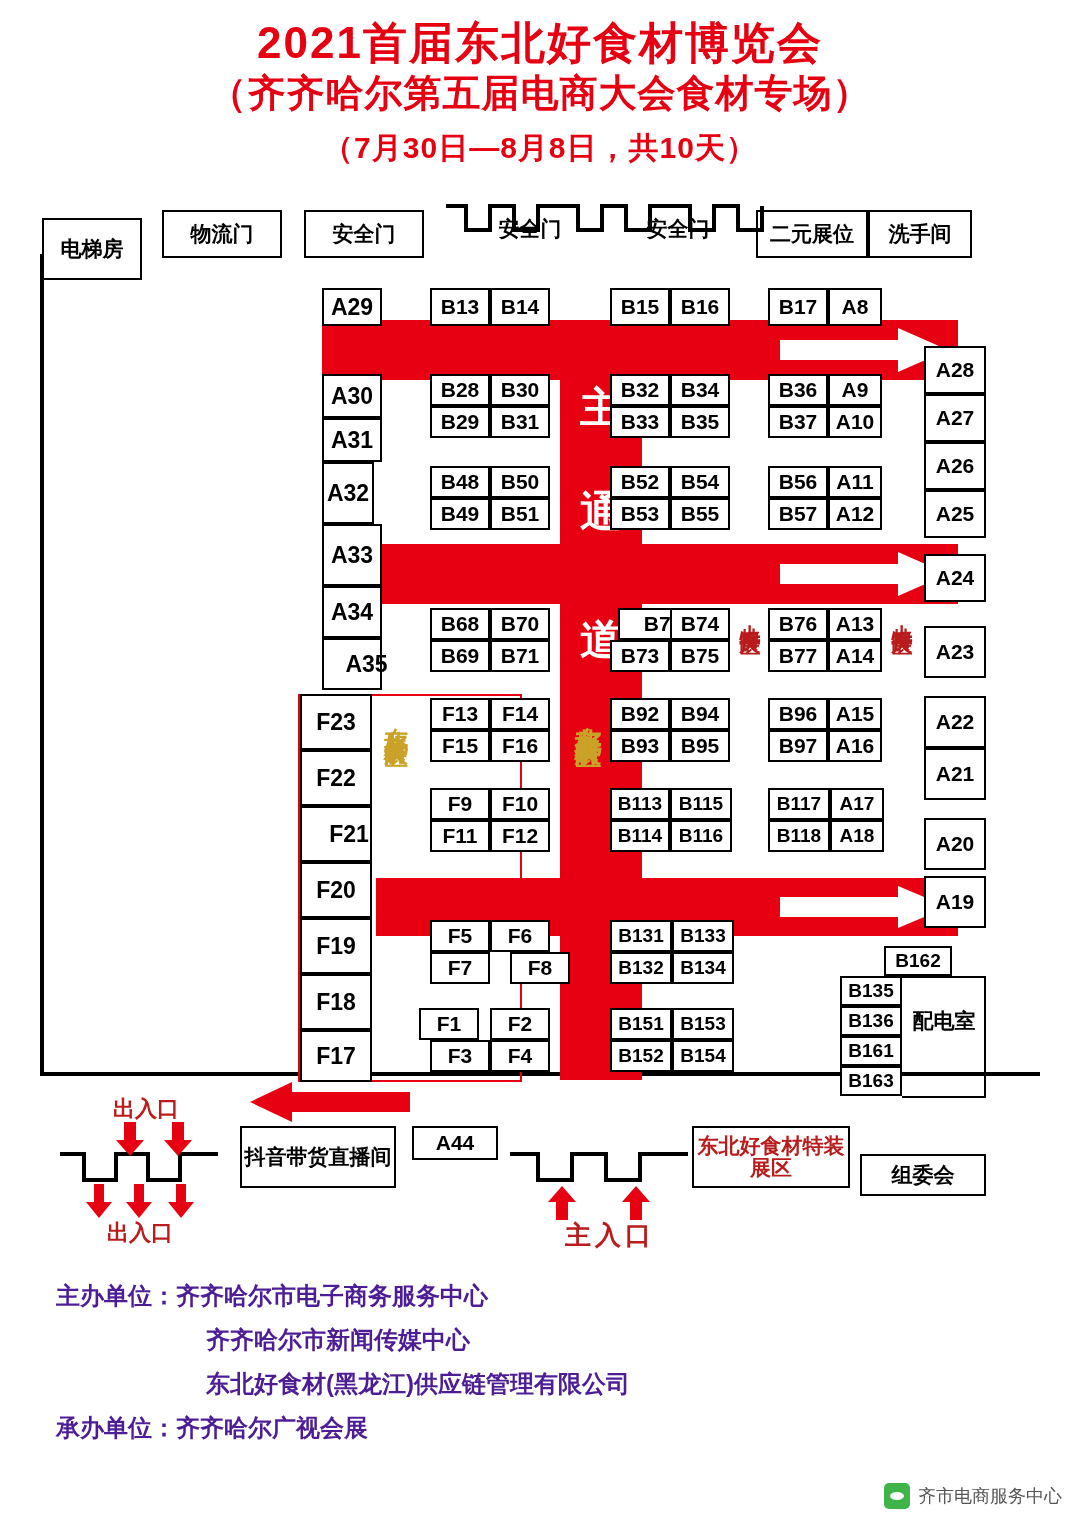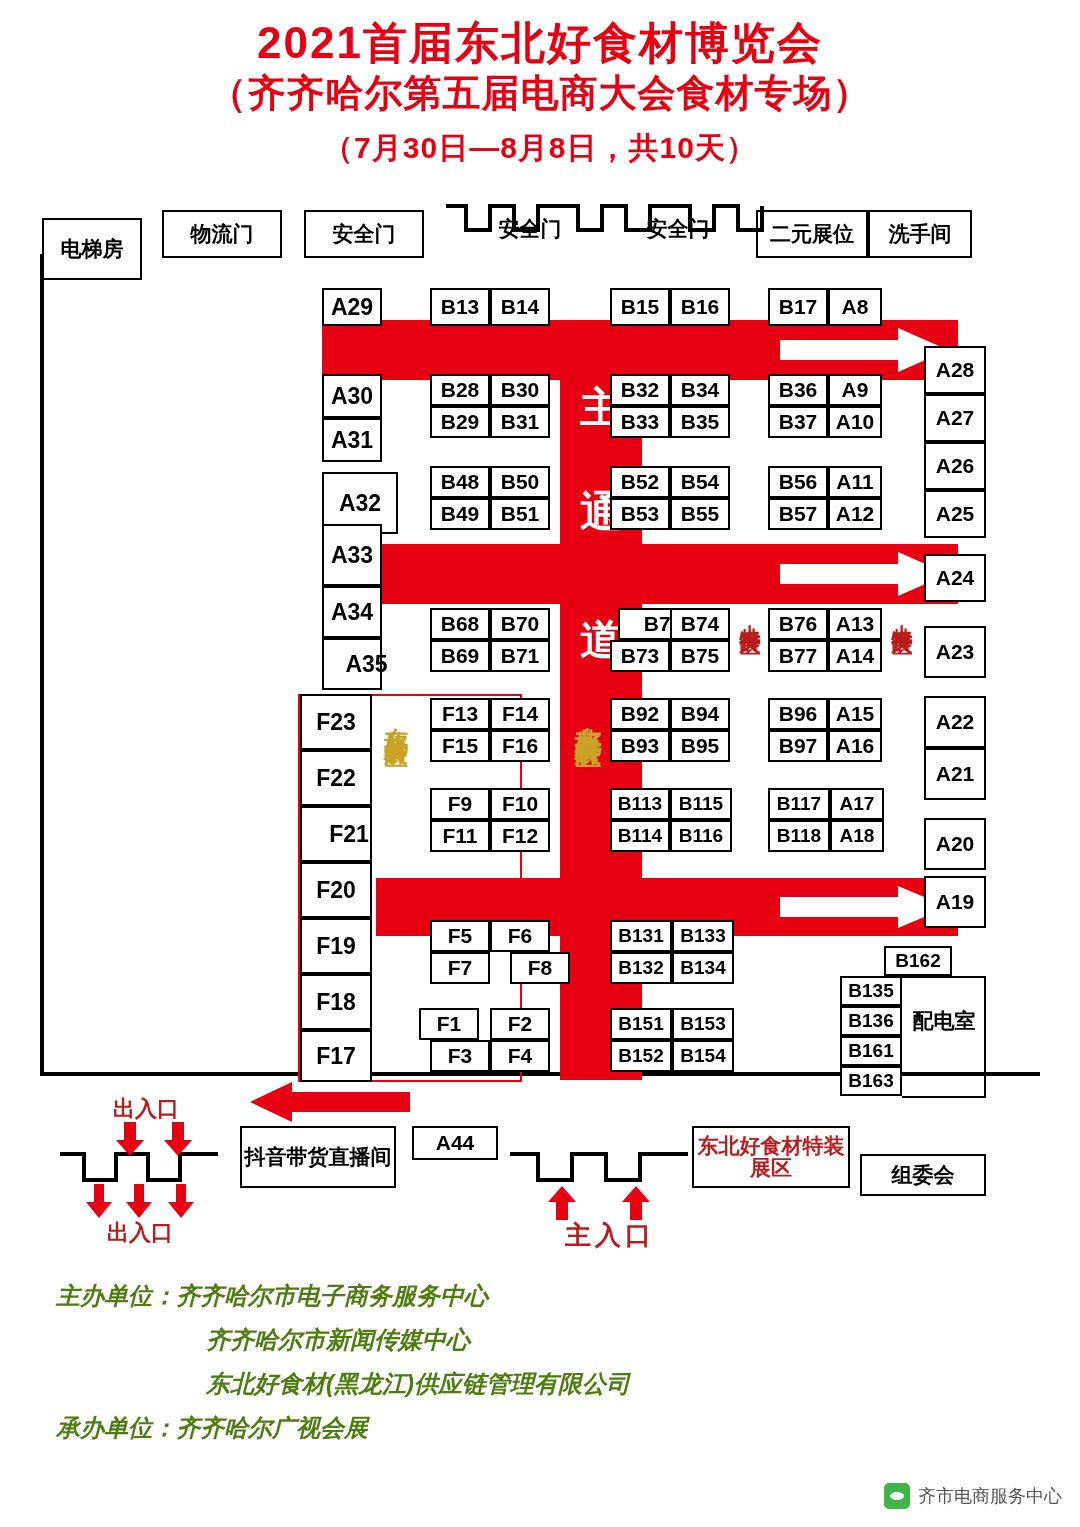--- a/index.html
+++ b/index.html
@@ -20,21 +20,21 @@
   .nb{border:none;}
   .red{color:#b91c1c;}
   .redline{background:#e60012;}
   .white{color:#fff;}
   .gold{color:#c9a227;}
 
   .vtext{writing-mode:vertical-rl;text-orientation:upright;letter-spacing:3px;}
 
   
   .plan{position:absolute;left:40px;top:196px;width:1000px;height:1060px;}
-  .footer{position:absolute;left:56px;font-weight:bold;font-size:24px;color:#4d7c0f;font-style:italic;}
+  .footer{position:absolute;left:56px;font-weight:bold;font-size:24px;color:#4c1d95;}
   .wm{position:absolute;right:18px;bottom:18px;display:flex;align-items:center;gap:8px;color:#555;font-size:18px;}
   .wm .logo{width:26px;height:26px;border-radius:5px;background:#3eb449;position:relative;}
   .wm .logo:after{content:"";position:absolute;left:6px;top:9px;width:14px;height:8px;border-radius:50%;background:#fff;}
 </style>
 </head>
 <body>
 
 <div class="stage">
 
   <div class="title1">2021首届东北好食材博览会</div>
@@ -79,21 +79,21 @@
 
     <div class="abs white" style="left:528px;top:184px;width:66px;text-align:center;font-size:42px;font-weight:bold;">主</div>
     <div class="abs white" style="left:528px;top:288px;width:66px;text-align:center;font-size:42px;font-weight:bold;">通</div>
     <div class="abs white" style="left:528px;top:416px;width:66px;text-align:center;font-size:42px;font-weight:bold;">道</div>
 
     <div class="abs gold vtext" style="left:534px;top:508px;font-size:27px;font-weight:bold;line-height:1.0;">东北好食材展区</div>
 
     <div class="bx big" style="left:282px;top:92px;width:60px;height:38px;">A29</div>
     <div class="bx big" style="left:282px;top:178px;width:60px;height:44px;">A30</div>
     <div class="bx big" style="left:282px;top:222px;width:60px;height:44px;">A31</div>
-    <div class="bx big" style="left:282px;top:276px;width:76px;height:62px;">A32</div>
+    <div class="bx big" style="left:282px;top:266px;width:52px;height:62px;">A32</div>
     <div class="bx big" style="left:282px;top:328px;width:60px;height:62px;">A33</div>
     <div class="bx big" style="left:282px;top:390px;width:60px;height:52px;">A34</div>
     <div class="bx big" style="left:282px;top:442px;width:60px;height:52px;padding-left:29px;">A35</div>
 
     <div class="abs" style="left:258px;top:498px;width:224px;height:388px;border:2px solid #e60012;"></div>
     <div class="bx big" style="left:260px;top:498px;width:72px;height:56px;">F23</div>
     <div class="bx big" style="left:260px;top:554px;width:72px;height:56px;">F22</div>
     <div class="bx big" style="left:260px;top:610px;width:72px;height:56px;padding-left:26px;">F21</div>
     <div class="bx big" style="left:260px;top:666px;width:72px;height:56px;">F20</div>
     <div class="bx big" style="left:260px;top:722px;width:72px;height:56px;">F19</div>

